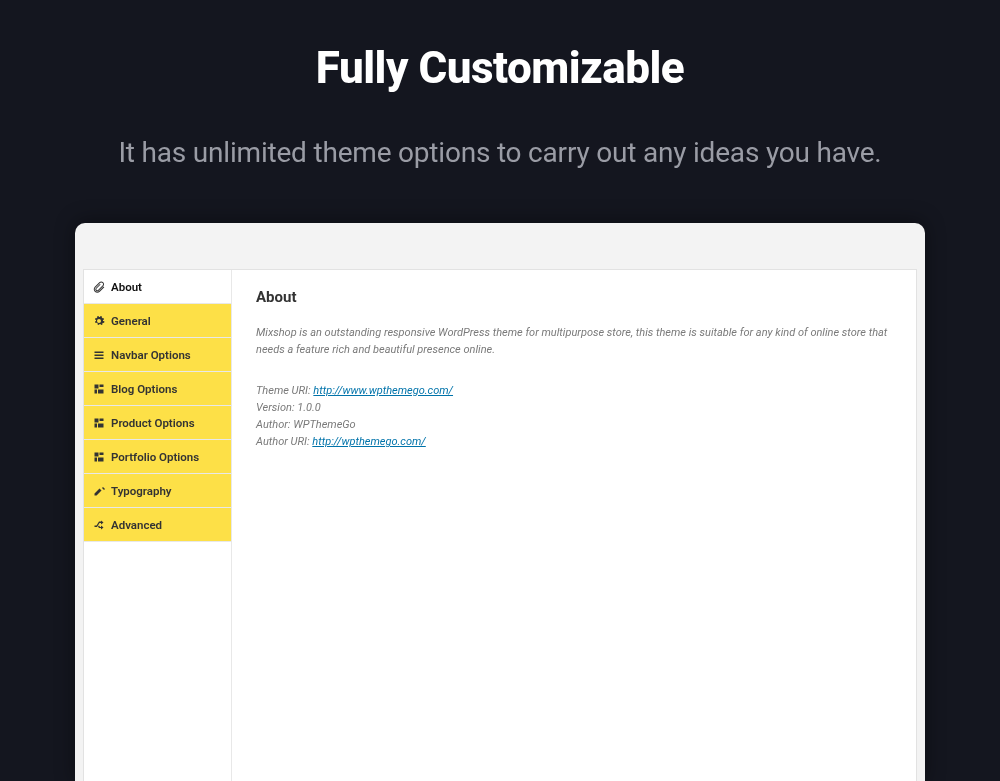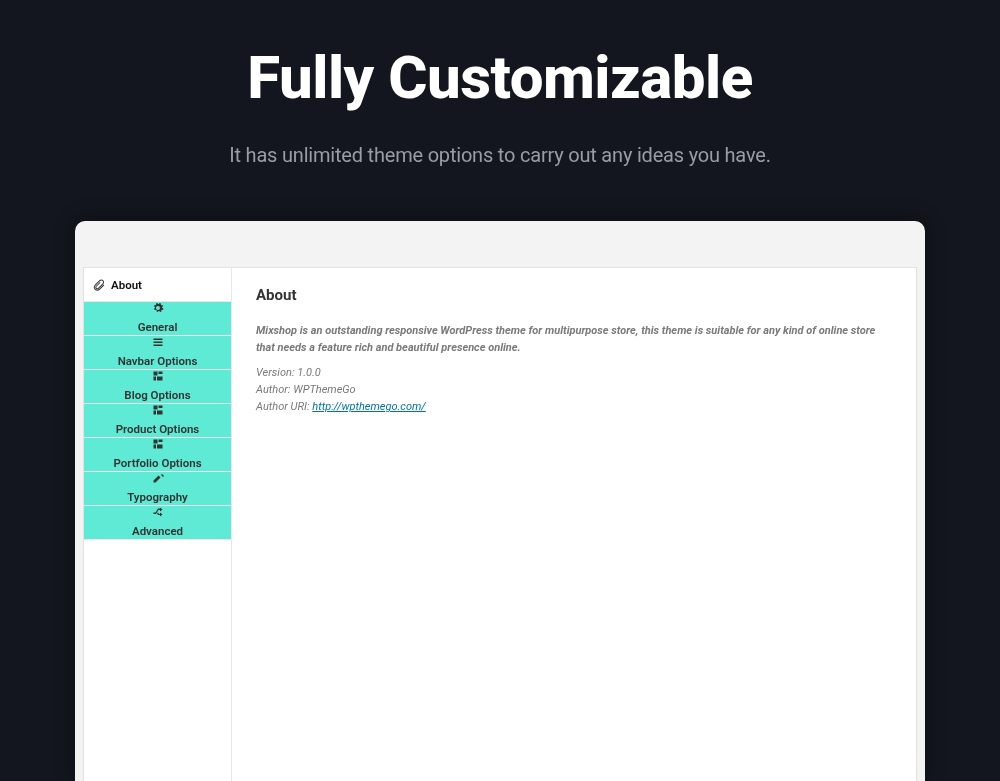--- a/index.html
+++ b/index.html
@@ -5,32 +5,32 @@
     * { margin: 0; padding: 0; box-sizing: border-box; }
     body {
       background: #14161f;
       font-family: -apple-system, BlinkMacSystemFont, "Segoe UI", Roboto, Arial, sans-serif;
       width: 1000px;
       height: 781px;
       overflow: hidden;
     }
     .hero-title {
       color: #fff;
-      font-size: 60px;
+      font-size: 44px;
       font-weight: 800;
       text-align: center;
       padding-top: 42px;
       letter-spacing: -0.5px;
     }
     .hero-subtitle {
       color: #9a9ca5;
-      font-size: 20px;
+      font-size: 28px;
       font-weight: 400;
       text-align: center;
-      margin-top: 30px;
+      margin-top: 42px;
       letter-spacing: -0.2px;
     }
     .panel-wrapper {
       margin: 54px auto 0 auto;
       width: 850px;
       background: #f3f3f3;
       border-radius: 10px 10px 0 0;
       box-shadow: 0 -2px 20px rgba(0,0,0,.4);
       padding: 46px 8px 0 8px;
       height: 560px;
@@ -57,22 +57,21 @@
       font-weight: 600;
       color: #333;
       cursor: pointer;
       gap: 6px;
     }
     .sidebar-item.active {
       background: #fff;
       color: #111;
     }
     .sidebar-item:not(.active) {
-      background: #5eead4;
-      flex-direction: column;
+      background: #fde047;
     }
     .icon {
       width: 12px;
       height: 12px;
       display: inline-flex;
       align-items: center;
       justify-content: center;
       flex-shrink: 0;
     }
     .icon svg { width: 12px; height: 12px; fill: #333; }
@@ -89,21 +88,21 @@
     .about-text {
       font-size: 11px;
       font-style: italic;
       color: #7a7a7a;
       line-height: 1.55;
     }
     .about-text a {
       color: #0073aa;
       text-decoration: underline;
     }
-    .about-block1 { margin-bottom: 8px; font-weight: bold; }
+    .about-block1 { margin-bottom: 24px; }
     .about-line { display: block; }
   </style>
 </head>
 <body>
 
 <h1 class="hero-title">Fully Customizable</h1>
 <p class="hero-subtitle">It has unlimited theme options to carry out any ideas you have.</p>
 
 <div class="panel-wrapper">
   <div class="admin">
@@ -187,20 +186,23 @@
 
 
     </div>
 
     <div class="content">
       <h2 class="content-title">About</h2>
       <div class="about-text">
         <div class="about-block1">Mixshop is an outstanding responsive WordPress theme for multipurpose store, this theme is suitable for any kind of online store that needs a feature rich and beautiful presence online.</div>
 
 
+        <span class="about-line">
+          <span>Theme URI: </span><a href="#">http://www.wpthemego.com/</a>
+        </span>
 
 
         <span class="about-line">
           <span>Version: </span><span>1.0.0</span>
         </span>
 
         <span class="about-line">
           <span>Author: </span><span>WPThemeGo</span>
         </span>
 

